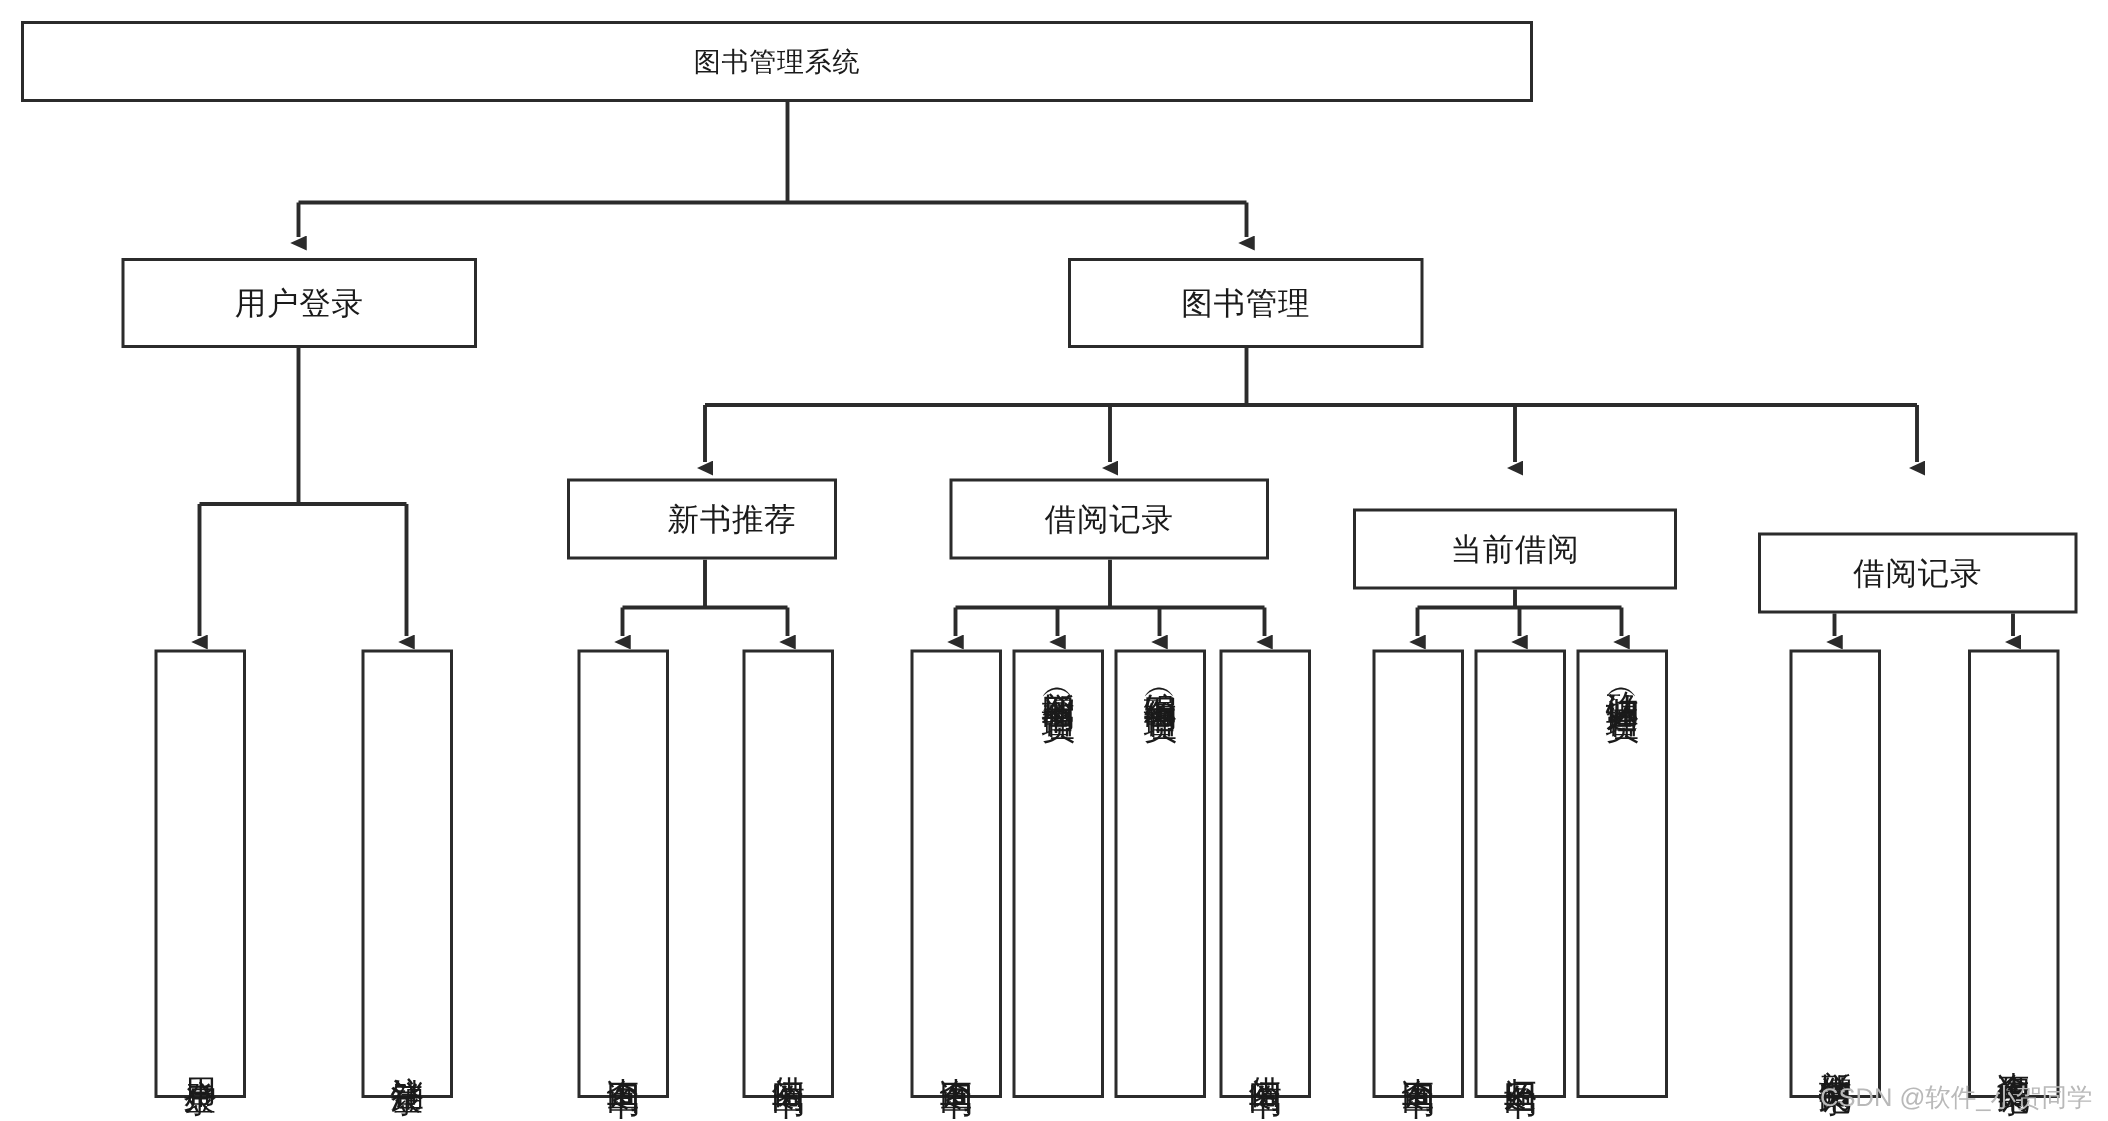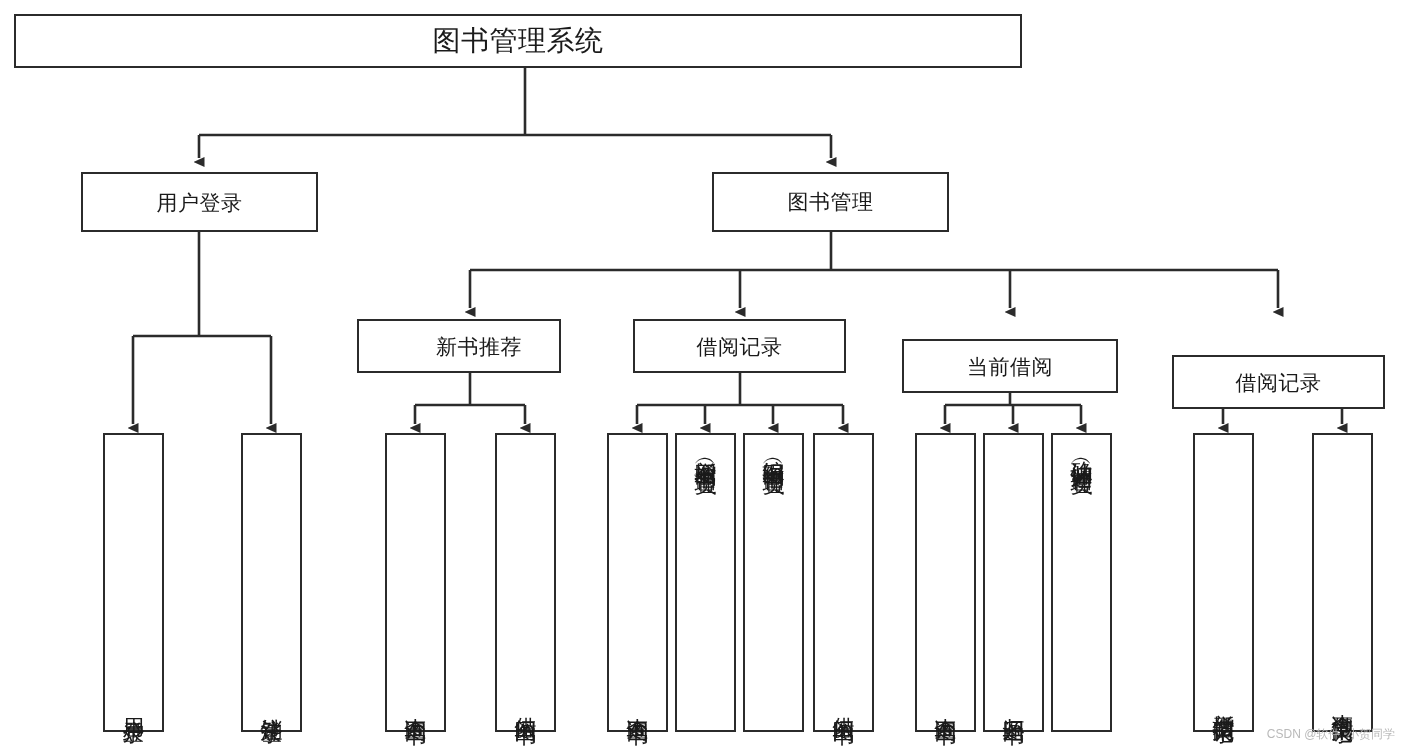--- a/index.html
+++ b/index.html
@@ -40,21 +40,21 @@
     display: block;
     text-align: center;
     line-height: 1.0;
     white-space: nowrap;
   }
   
   .node.horiz .label {
     font-size: 21px;
     letter-spacing: 0.5px;
   }
-  .node.root .label { font-size: 28px; }
+  .node.root .label { font-size: 18px; }
 
   
   .node.leaf {
     align-items: flex-end;
     justify-content: center;
     padding-bottom: 22px;
   }
   .node.leaf .label {
     writing-mode: vertical-rl;
     text-orientation: upright;
@@ -65,21 +65,21 @@
   }
   .node.leaf.tall-text {
     align-items: flex-start;
     padding-bottom: 0;
     padding-top: 8px;
   }
   .watermark {
     position: absolute;
     right: 10px;
     bottom: 4px;
-    font-size: 12px;
+    font-size: 17px;
     color: #b9b9b9;
     z-index: 3;
     white-space: nowrap;
   }
 </style>
 </head>
 <body>
 
 <div id="canvas">
 
@@ -138,21 +138,21 @@
   </div>
 
   <div class="node horiz" style="left:81px; top:172px; width:237px; height:60px;">
     <span class="label">用户登录</span>
   </div>
 
   <div class="node horiz" style="left:712px; top:172px; width:237px; height:60px;font-family:Liberation Serif, serif;">
     <span class="label">图书管理</span>
   </div>
 
-  <div class="node horiz" style="left:357px; top:319px; width:204px; height:54px;padding-left:40px;">
+  <div class="node horiz" style="left:378px; top:319px; width:180px; height:54px;padding-left:40px;">
     <span class="label">新书推荐</span>
   </div>
 
   <div class="node horiz" style="left:633px; top:319px; width:213px; height:54px;">
     <span class="label">借阅记录</span>
   </div>
 
   <div class="node horiz" style="left:902px; top:319px; width:216px; height:54px;margin-top:20px;">
     <span class="label">当前借阅</span>
   </div>

